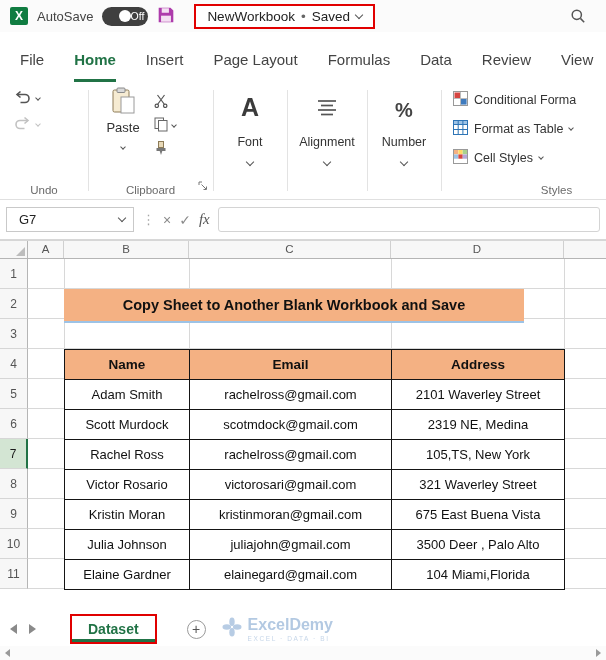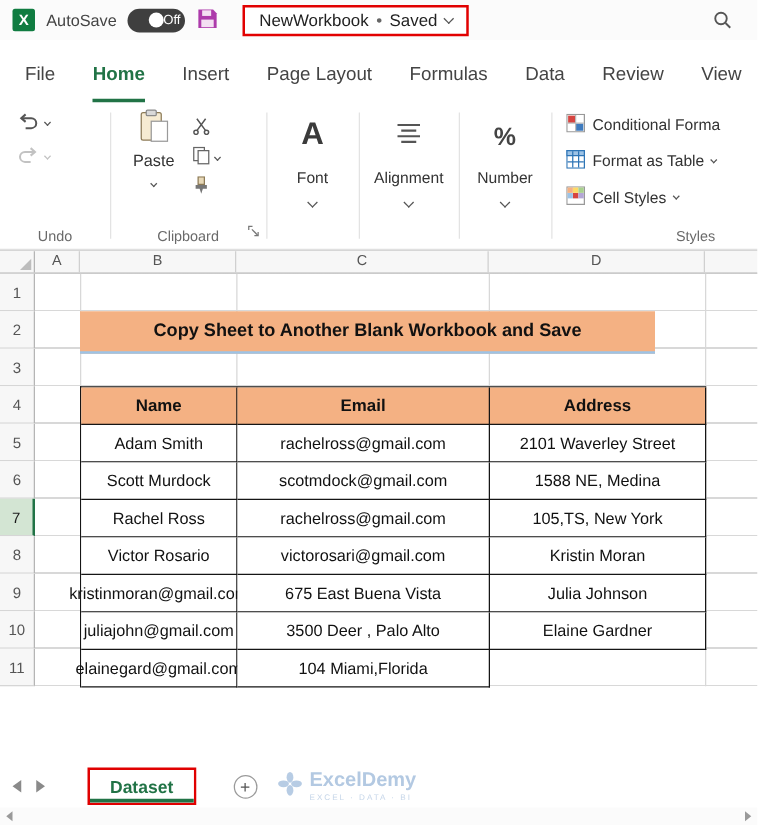--- a/index.html
+++ b/index.html
@@ -291,20 +291,31 @@
               <rect x="9.7" y="5.4" width="4.3" height="4.3" fill="#B4A7D6"></rect>
             </svg>
         </span>
         <span>Cell Styles</span>
         <i class="chev tiny"></i>
       </div>
       <div class="grp-label" style="padding-left:66px">Styles</div>
     </div>
   </div>
 
+  <div class="formulabar">
+    <div class="namebox">
+      <span class="nb-txt">G7</span>
+      <i class="chev"></i>
+    </div>
+    <span class="dots">⋮</span>
+    <button class="fbtn"><span>×</span></button>
+    <button class="fbtn"><span>✓</span></button>
+    <button class="fbtn"><span class="fx">fx</span></button>
+    <div class="finput"></div>
+  </div>
 
   <div class="sheet">
     <div class="colhdr">
       <div class="corner"></div>
       <div class="ch" style="width:36px">A</div>
       <div class="ch" style="width:125px">B</div>
       <div class="ch" style="width:202px">C</div>
       <div class="ch" style="width:173px">D</div>
       <div class="ch fill"></div>
     </div>
@@ -335,28 +346,29 @@
         <div class="tc hdr">Name</div>
         <div class="tc hdr">Email</div>
         <div class="tc hdr">Address</div>
 
         <div class="tc">Adam Smith</div>
         <div class="tc">rachelross@gmail.com</div>
         <div class="tc">2101 Waverley Street</div>
 
         <div class="tc">Scott Murdock</div>
         <div class="tc">scotmdock@gmail.com</div>
-        <div class="tc">1588  NE, Medina</div>
+        <div class="tc">2319  NE, Medina</div>
 
         <div class="tc">Rachel Ross</div>
         <div class="tc">rachelross@gmail.com</div>
         <div class="tc">105,TS, New York</div>
 
         <div class="tc">Victor Rosario</div>
         <div class="tc">victorosari@gmail.com</div>
+        <div class="tc">321 Waverley Street</div>
 
         <div class="tc">Kristin Moran</div>
         <div class="tc">kristinmoran@gmail.com</div>
         <div class="tc">675 East Buena Vista</div>
 
         <div class="tc">Julia Johnson</div>
         <div class="tc">juliajohn@gmail.com</div>
         <div class="tc">3500 Deer , Palo Alto</div>
 
         <div class="tc">Elaine Gardner</div>

